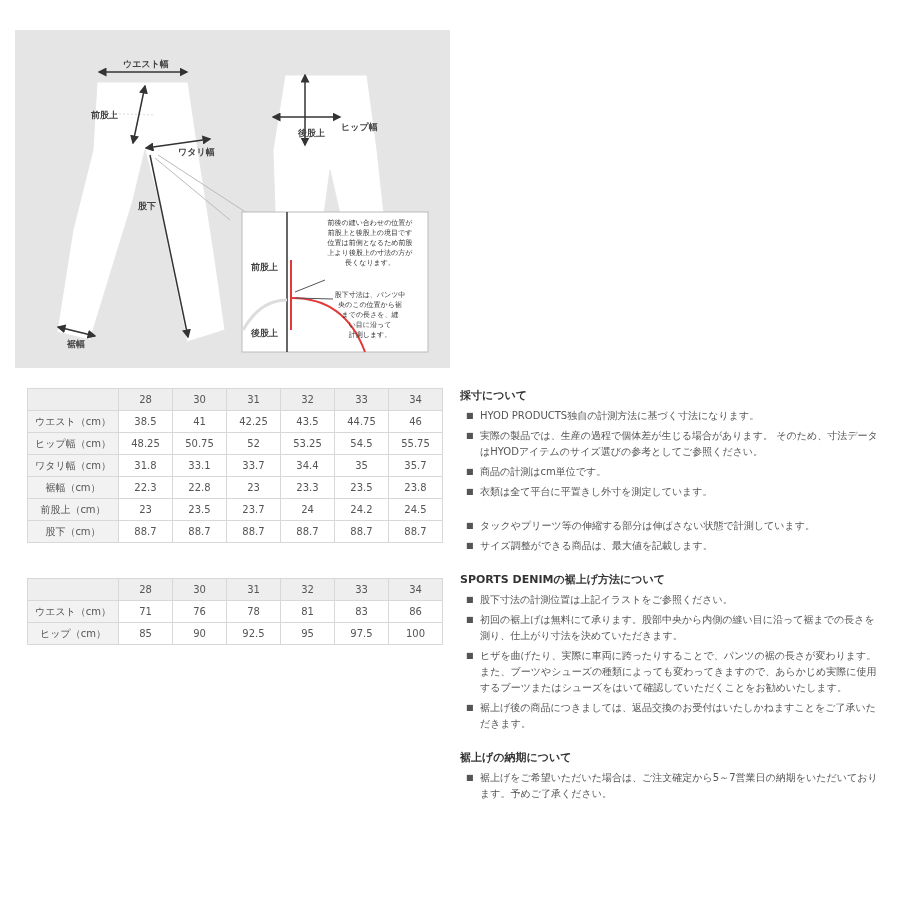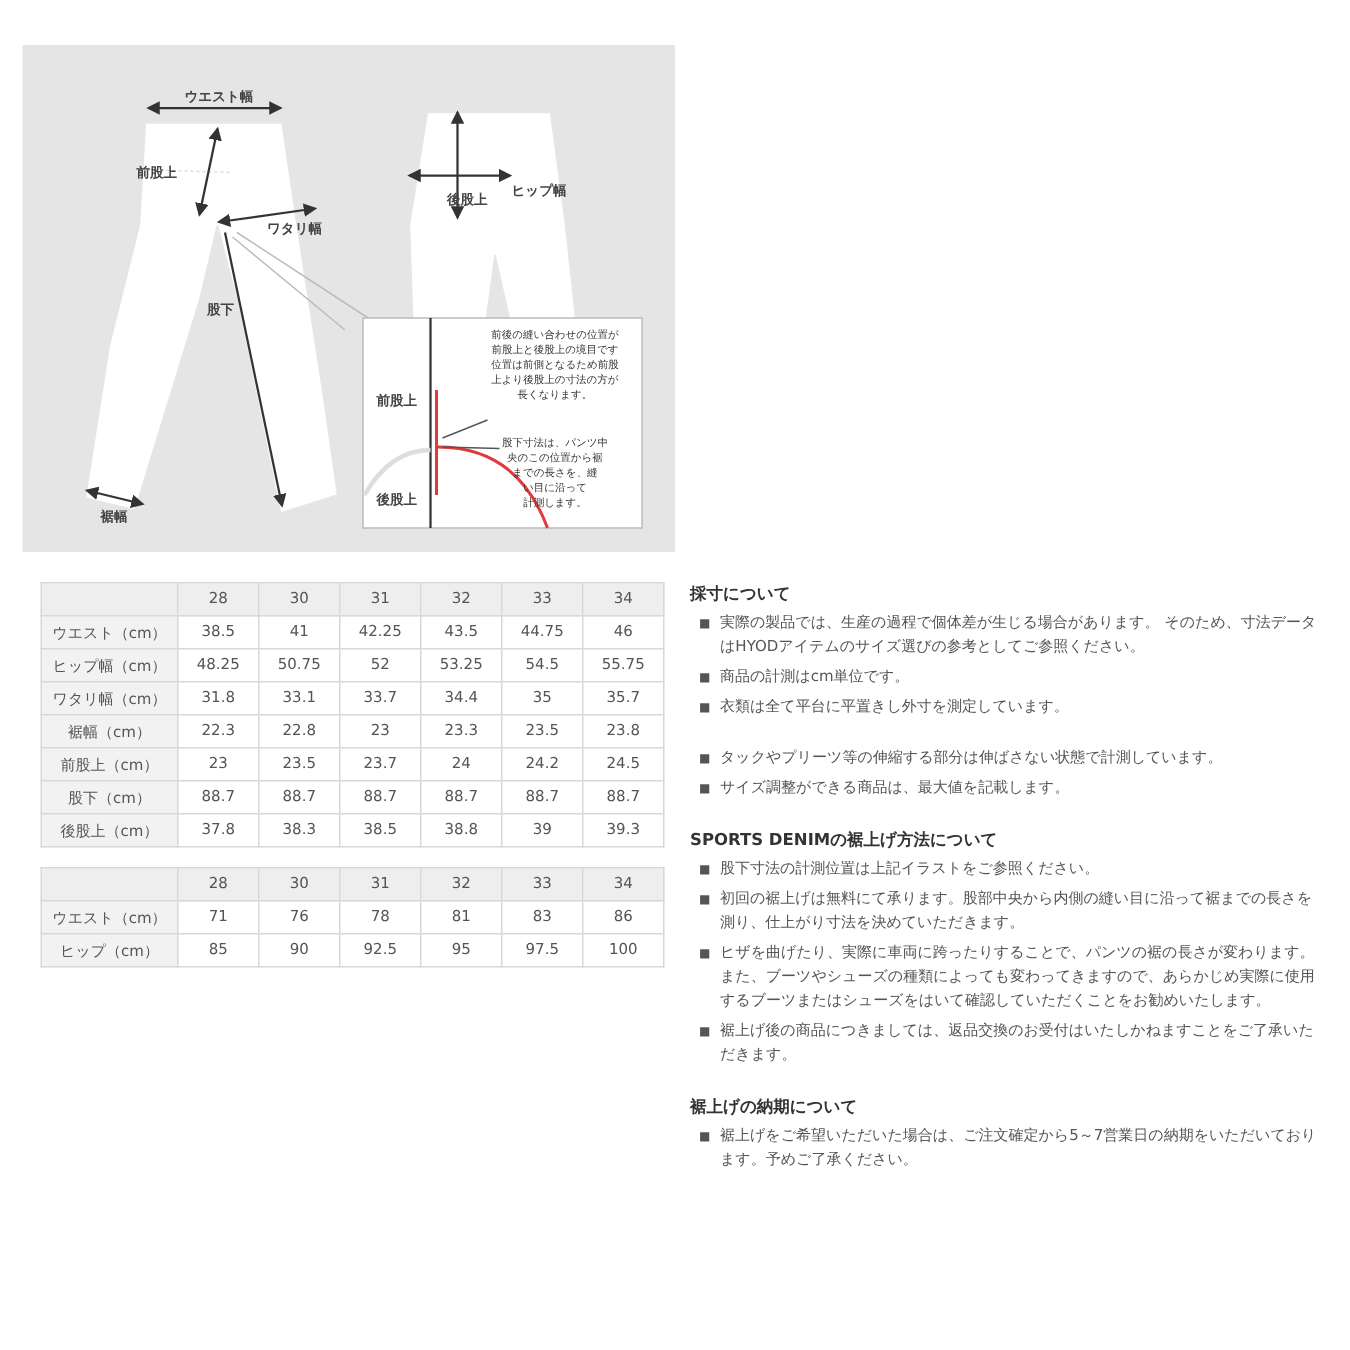--- a/index.html
+++ b/index.html
@@ -145,29 +145,20 @@
   </tr>
   <tr>
     <td class="rh">股下（cm）</td>
     <td>88.7</td>
     <td>88.7</td>
     <td>88.7</td>
     <td>88.7</td>
     <td>88.7</td>
     <td>88.7</td>
   </tr>
-  <tr>
-    <td class="rh">後股上（cm）</td>
-    <td>37.8</td>
-    <td>38.3</td>
-    <td>38.5</td>
-    <td>38.8</td>
-    <td>39</td>
-    <td>39.3</td>
-  </tr>
 </tbody>
   </table>
 
 <table class="size" style="top:578px;">
   <tbody>
       <tr class="hdr">
     <td class="rh"></td>
     <td class="c">28</td>
     <td class="c">30</td>
     <td class="c">31</td>
@@ -193,20 +184,21 @@
     <td>97.5</td>
     <td>100</td>
   </tr>
 </tbody>
   </table>
 
 <div class="notes">
   <section>
     <h3>採寸について</h3>
     <ul>
+      <li>HYOD PRODUCTS独自の計測方法に基づく寸法になります。</li>
       <li>実際の製品では、生産の過程で個体差が生じる場合があります。 そのため、寸法データはHYODアイテムのサイズ選びの参考としてご参照ください。</li>
       <li>商品の計測はcm単位です。</li>
       <li>衣類は全て平台に平置きし外寸を測定しています。</li>
     </ul>
   </section>
   <section>
     <ul>
       <li>タックやプリーツ等の伸縮する部分は伸ばさない状態で計測しています。</li>
       <li>サイズ調整ができる商品は、最大値を記載します。</li>
     </ul>

